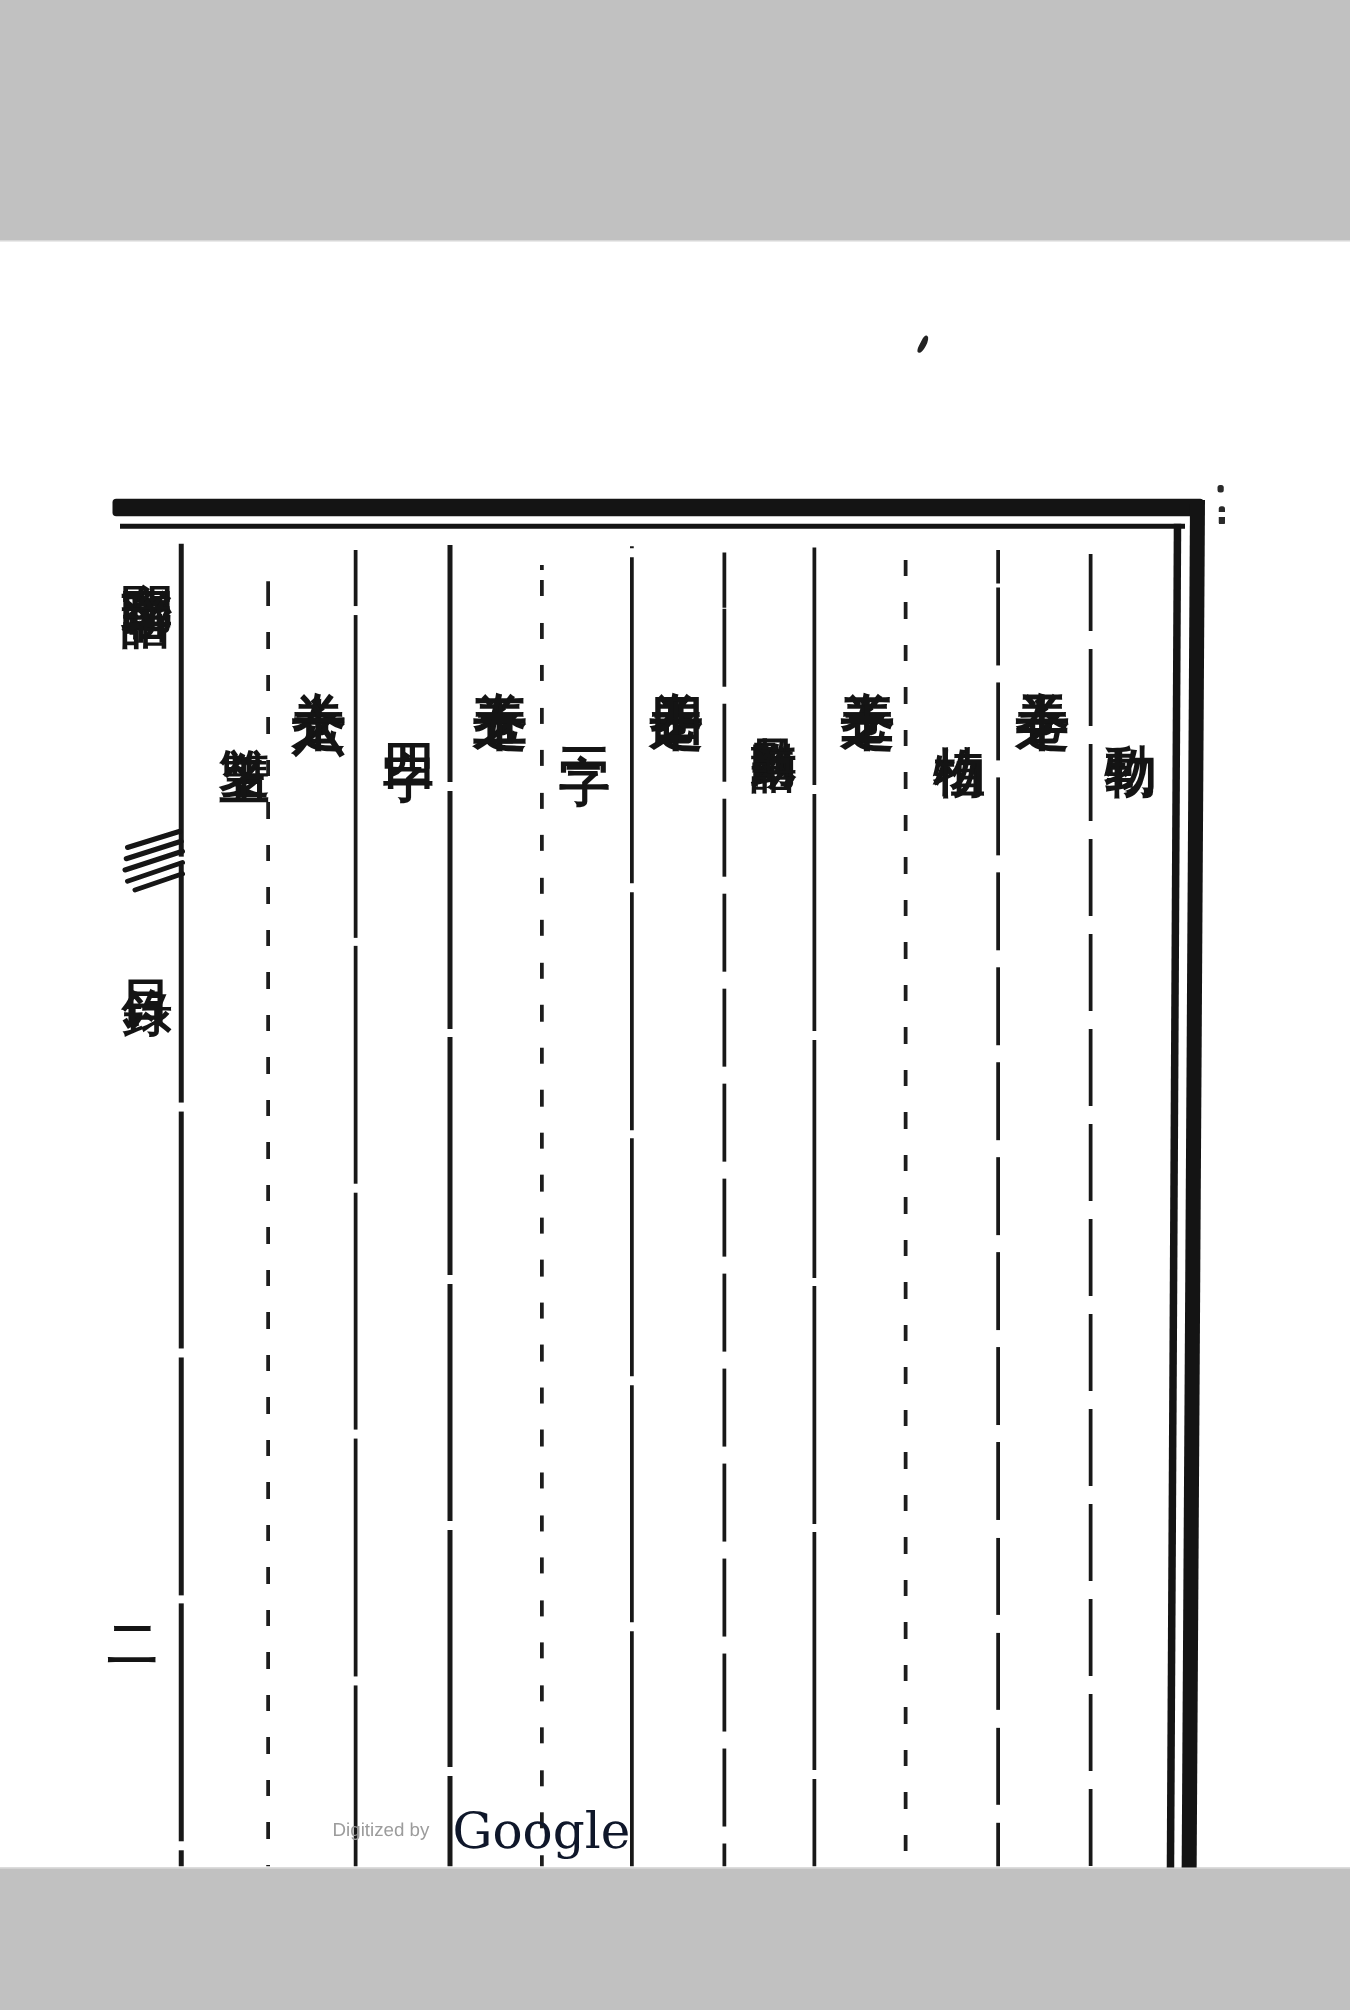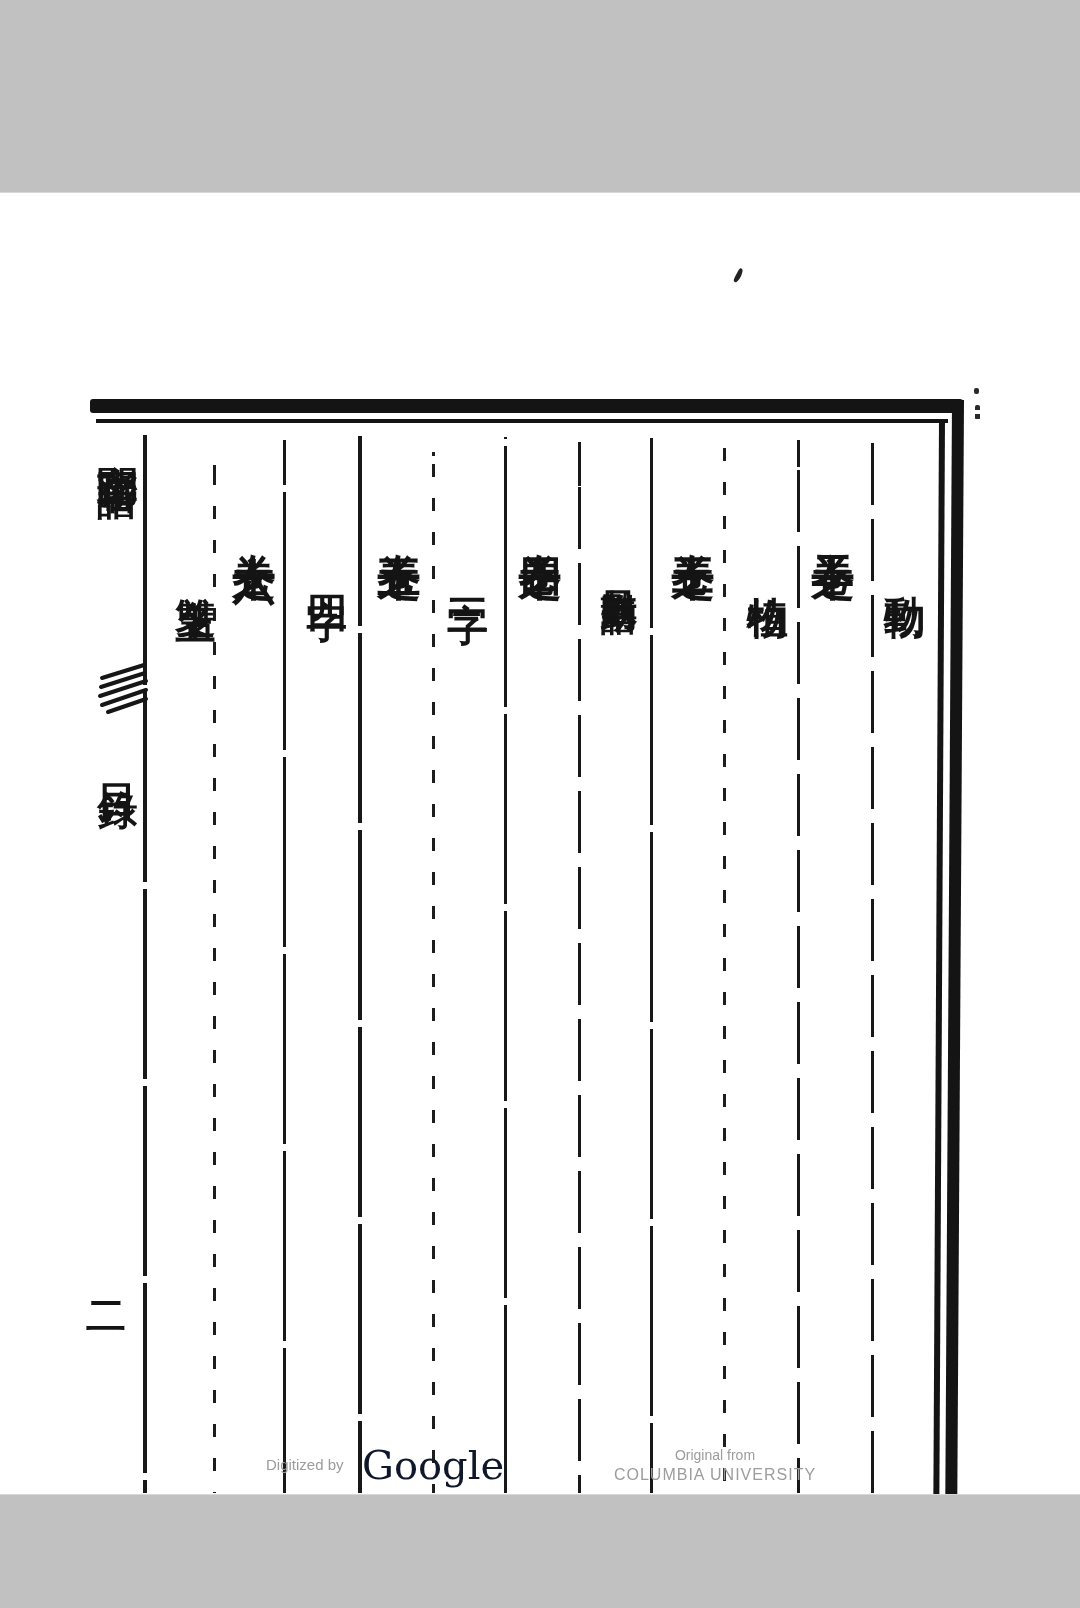--- a/index.html
+++ b/index.html
@@ -105,18 +105,14 @@
   <div class="vcol section-col" style="left:97px;top:753px;">目錄</div>
 
   <div class="pagenum">二</div>
 
   <div class="tick"></div>
   <div class="speck speck1"></div>
   <div class="speck speck2"></div>
 
   <div class="wm wm-digitized">Digitized by</div>
   <div class="wm wm-google">Google</div>
-  <div class="wm wm-columbia">
-    <div class="l1">Original from</div>
-    <div class="l2">COLUMBIA UNIVERSITY</div>
-  </div>
 
 </div>
 
 </body></html>

